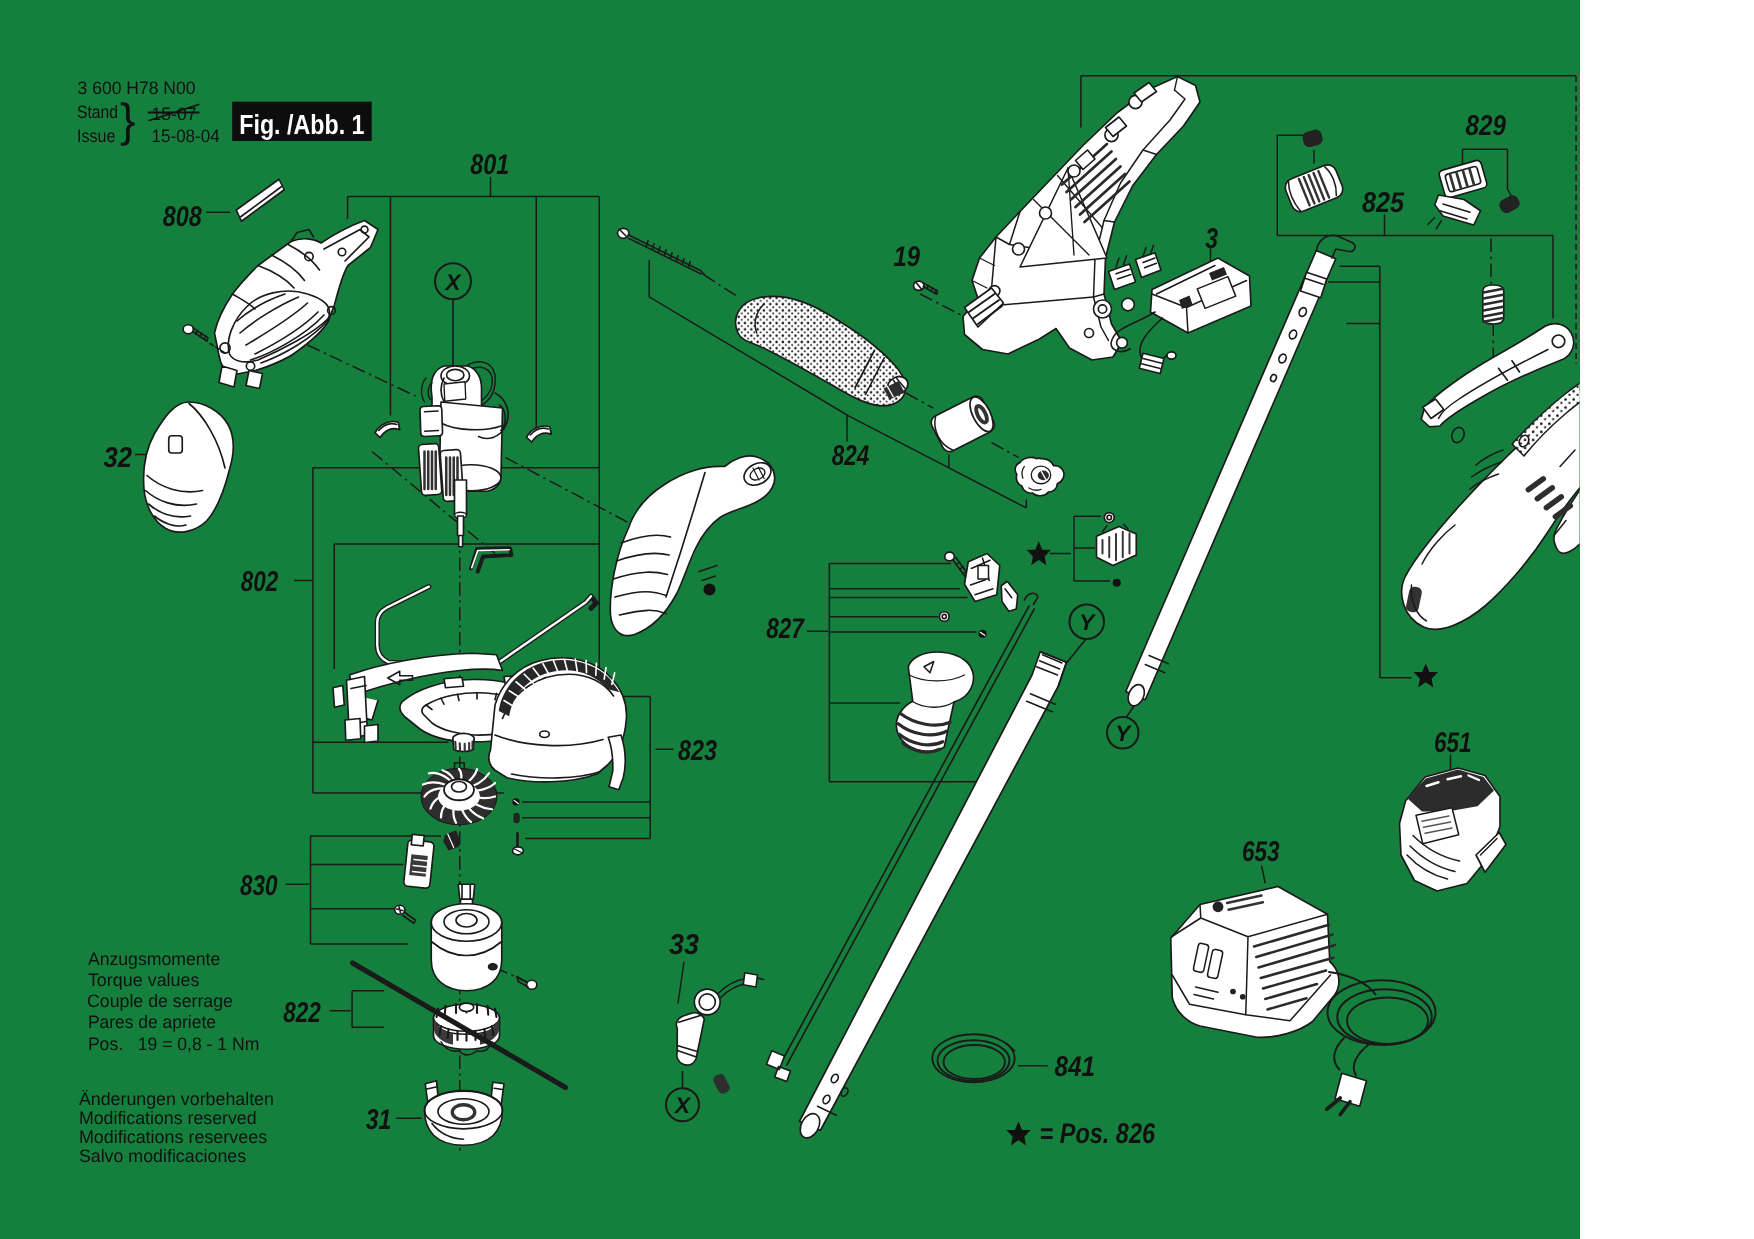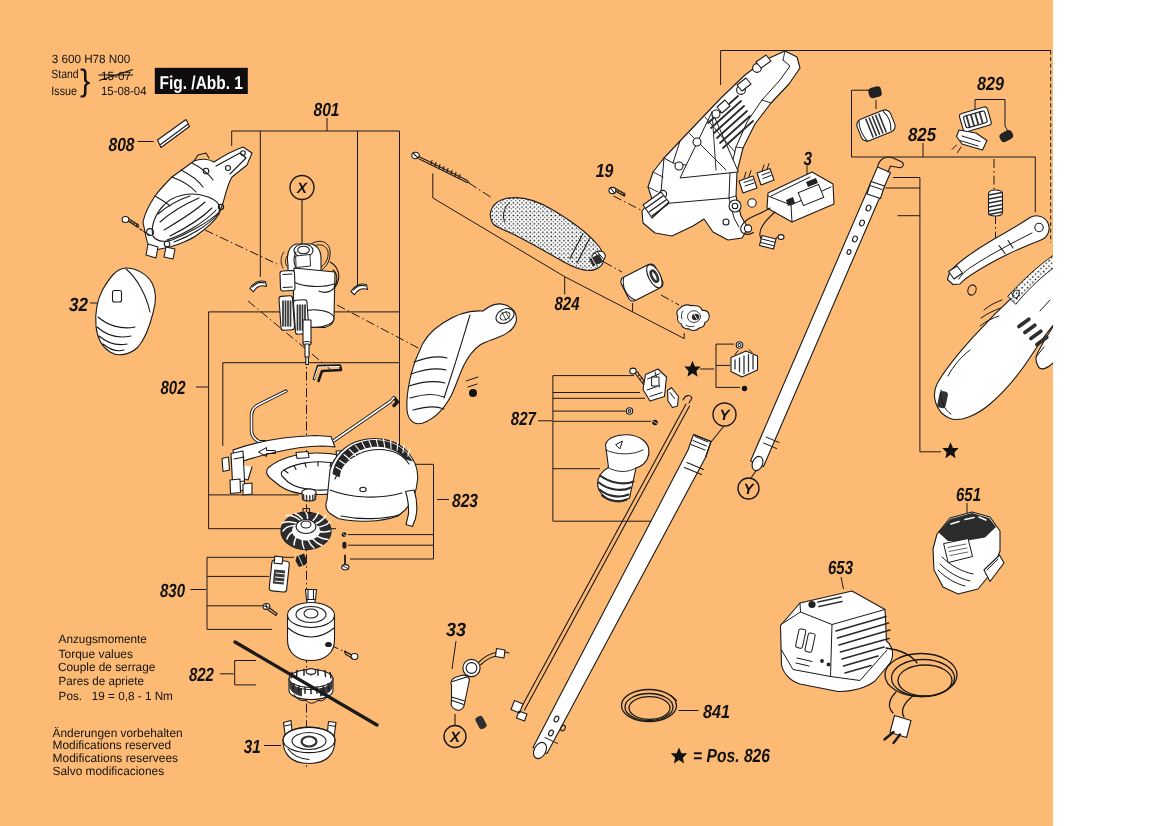--- a/index.html
+++ b/index.html
@@ -1,16 +1,16 @@
 <!DOCTYPE html>
 <html><head>
 <meta charset="utf-8">
 <style>
   html,body{margin:0;padding:0;background:#fff;}
-  #page{will-change:transform;position:relative;width:1053px;height:826px;background:#fdba74;overflow:hidden;}
+  #page{will-change:transform;position:relative;width:1053px;height:826px;background:#15803d;overflow:hidden;}
   svg{position:absolute;top:0;left:0;}
   text{font-family:"Liberation Sans",sans-serif;text-rendering:geometricPrecision;}
 </style>
 </head>
 <body>
 <div id="page">
 <svg width="1169" height="826" viewBox="0 0 1169 826">
 <defs>
 <pattern id="spk" width="4.2" height="4.2" patternUnits="userSpaceOnUse">
           <rect width="4.2" height="4.2" fill="#fff"></rect>

